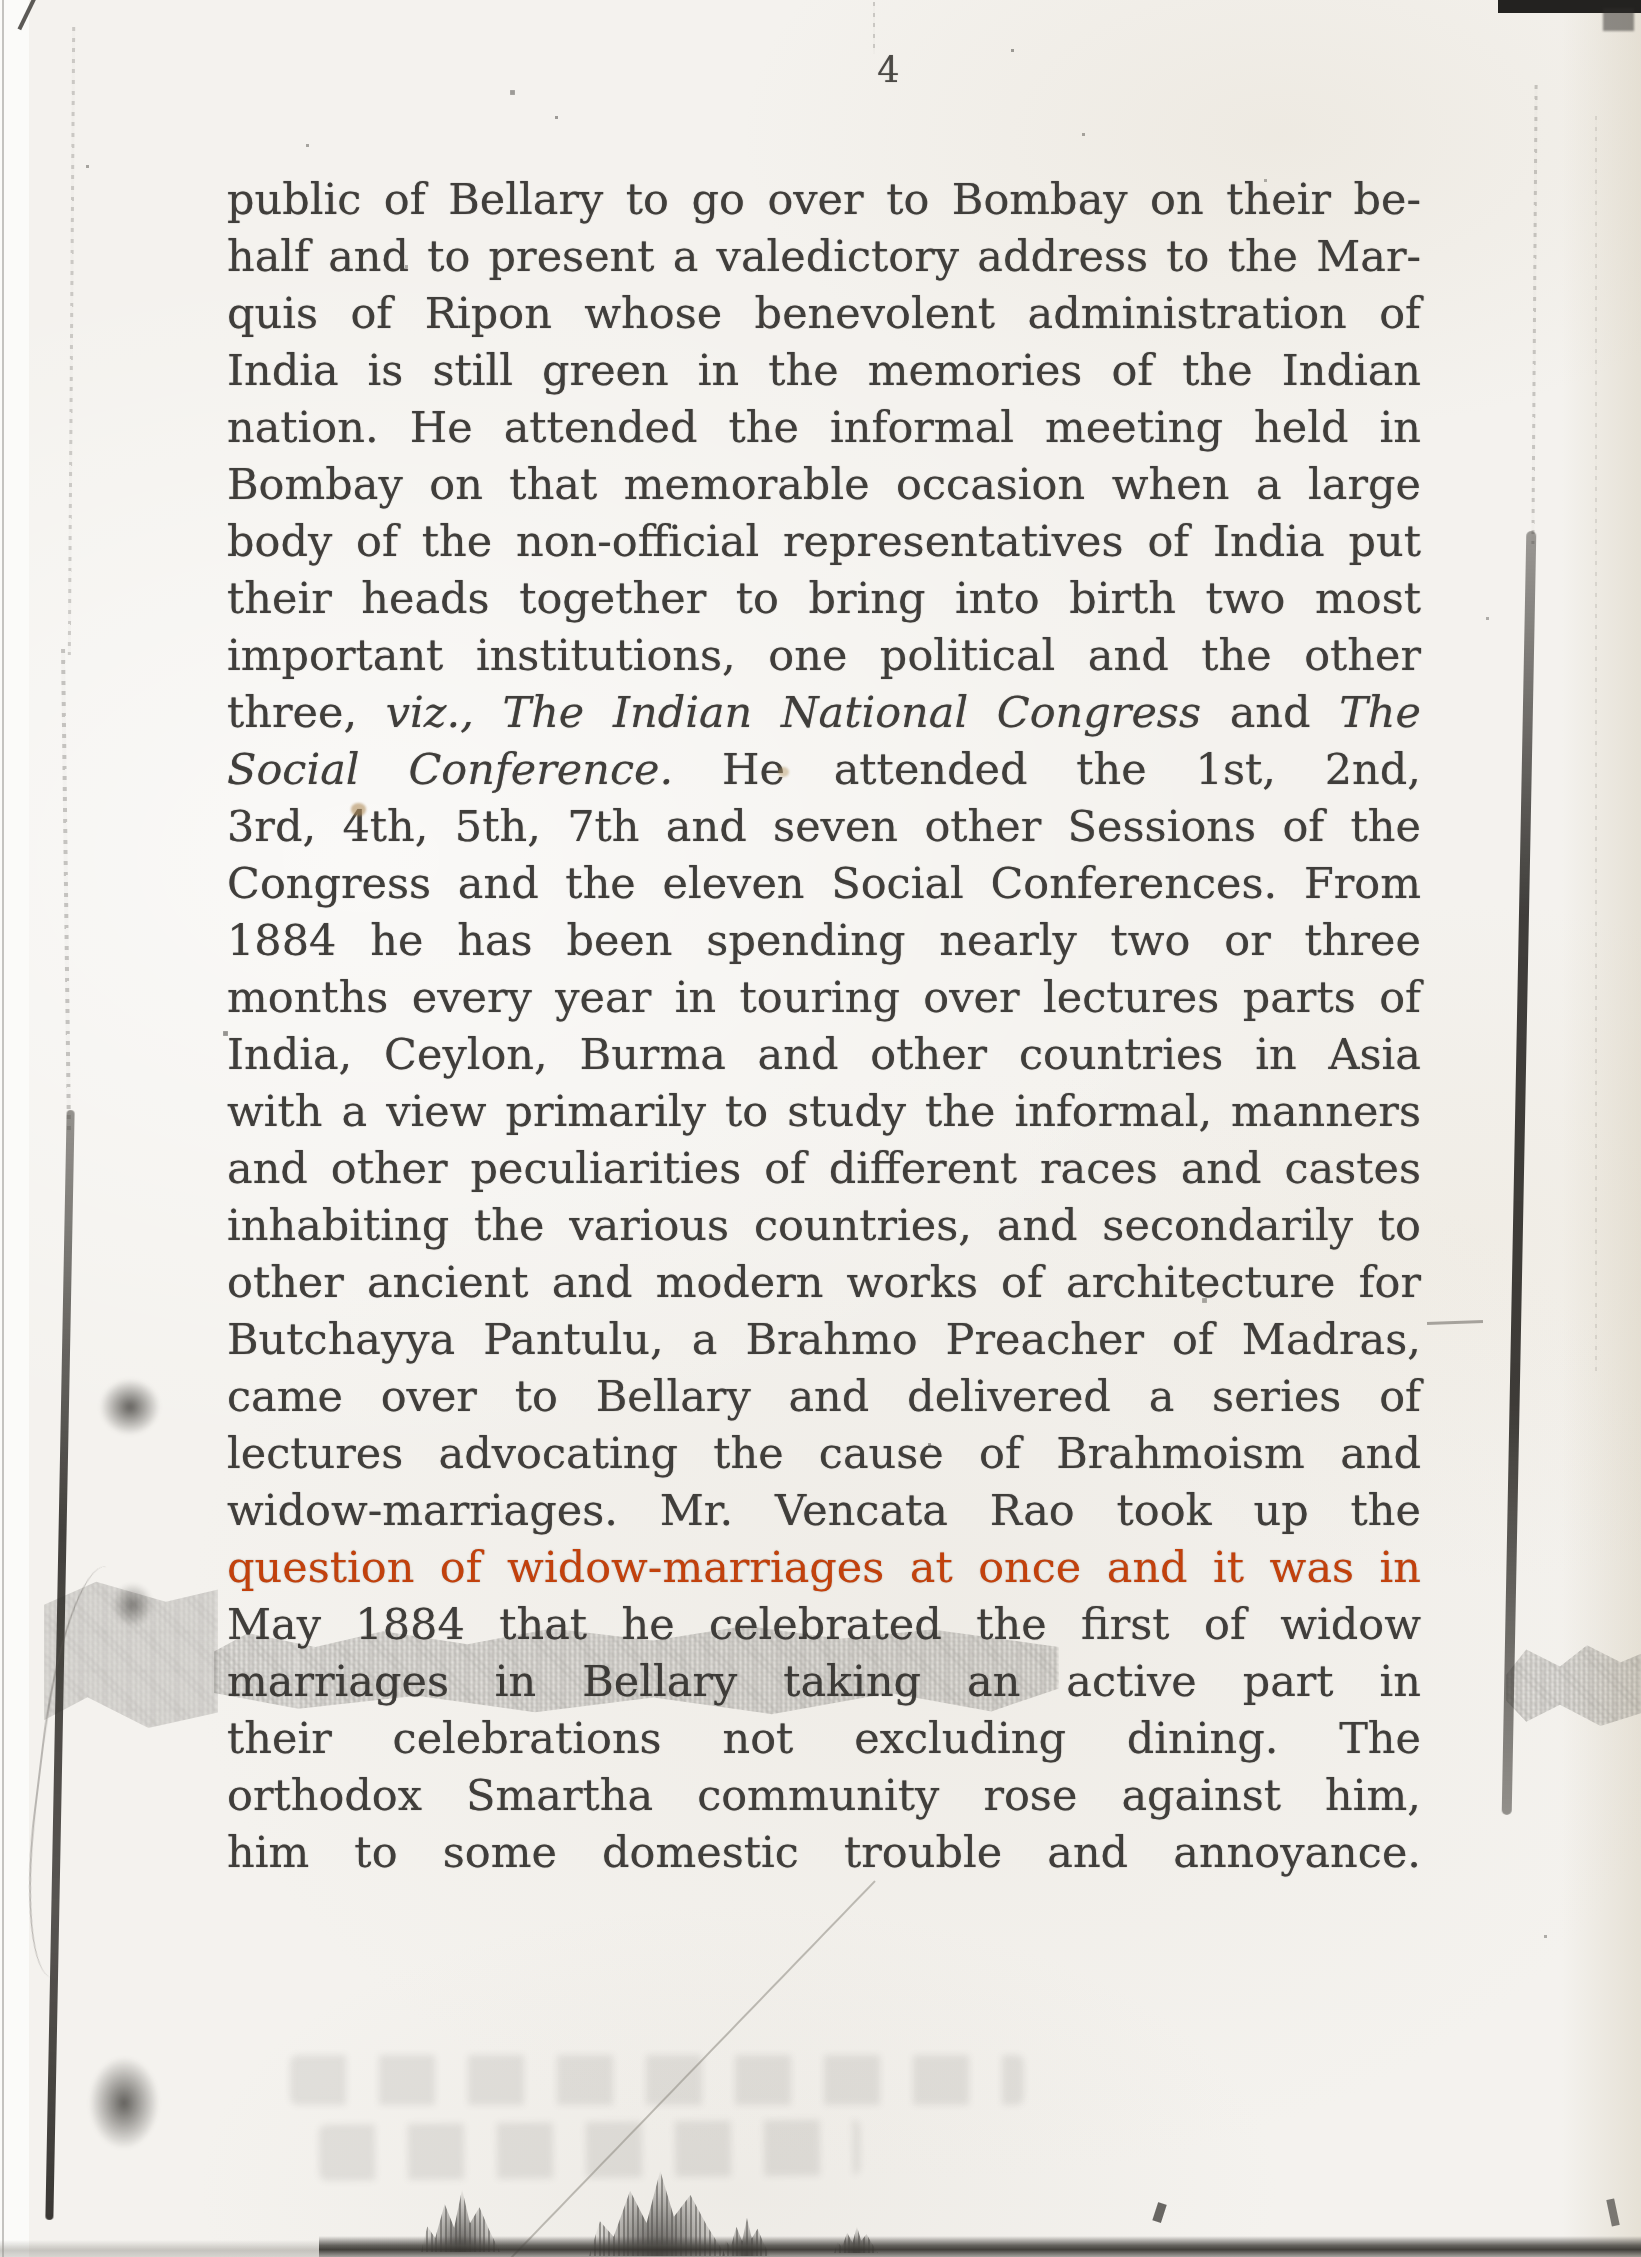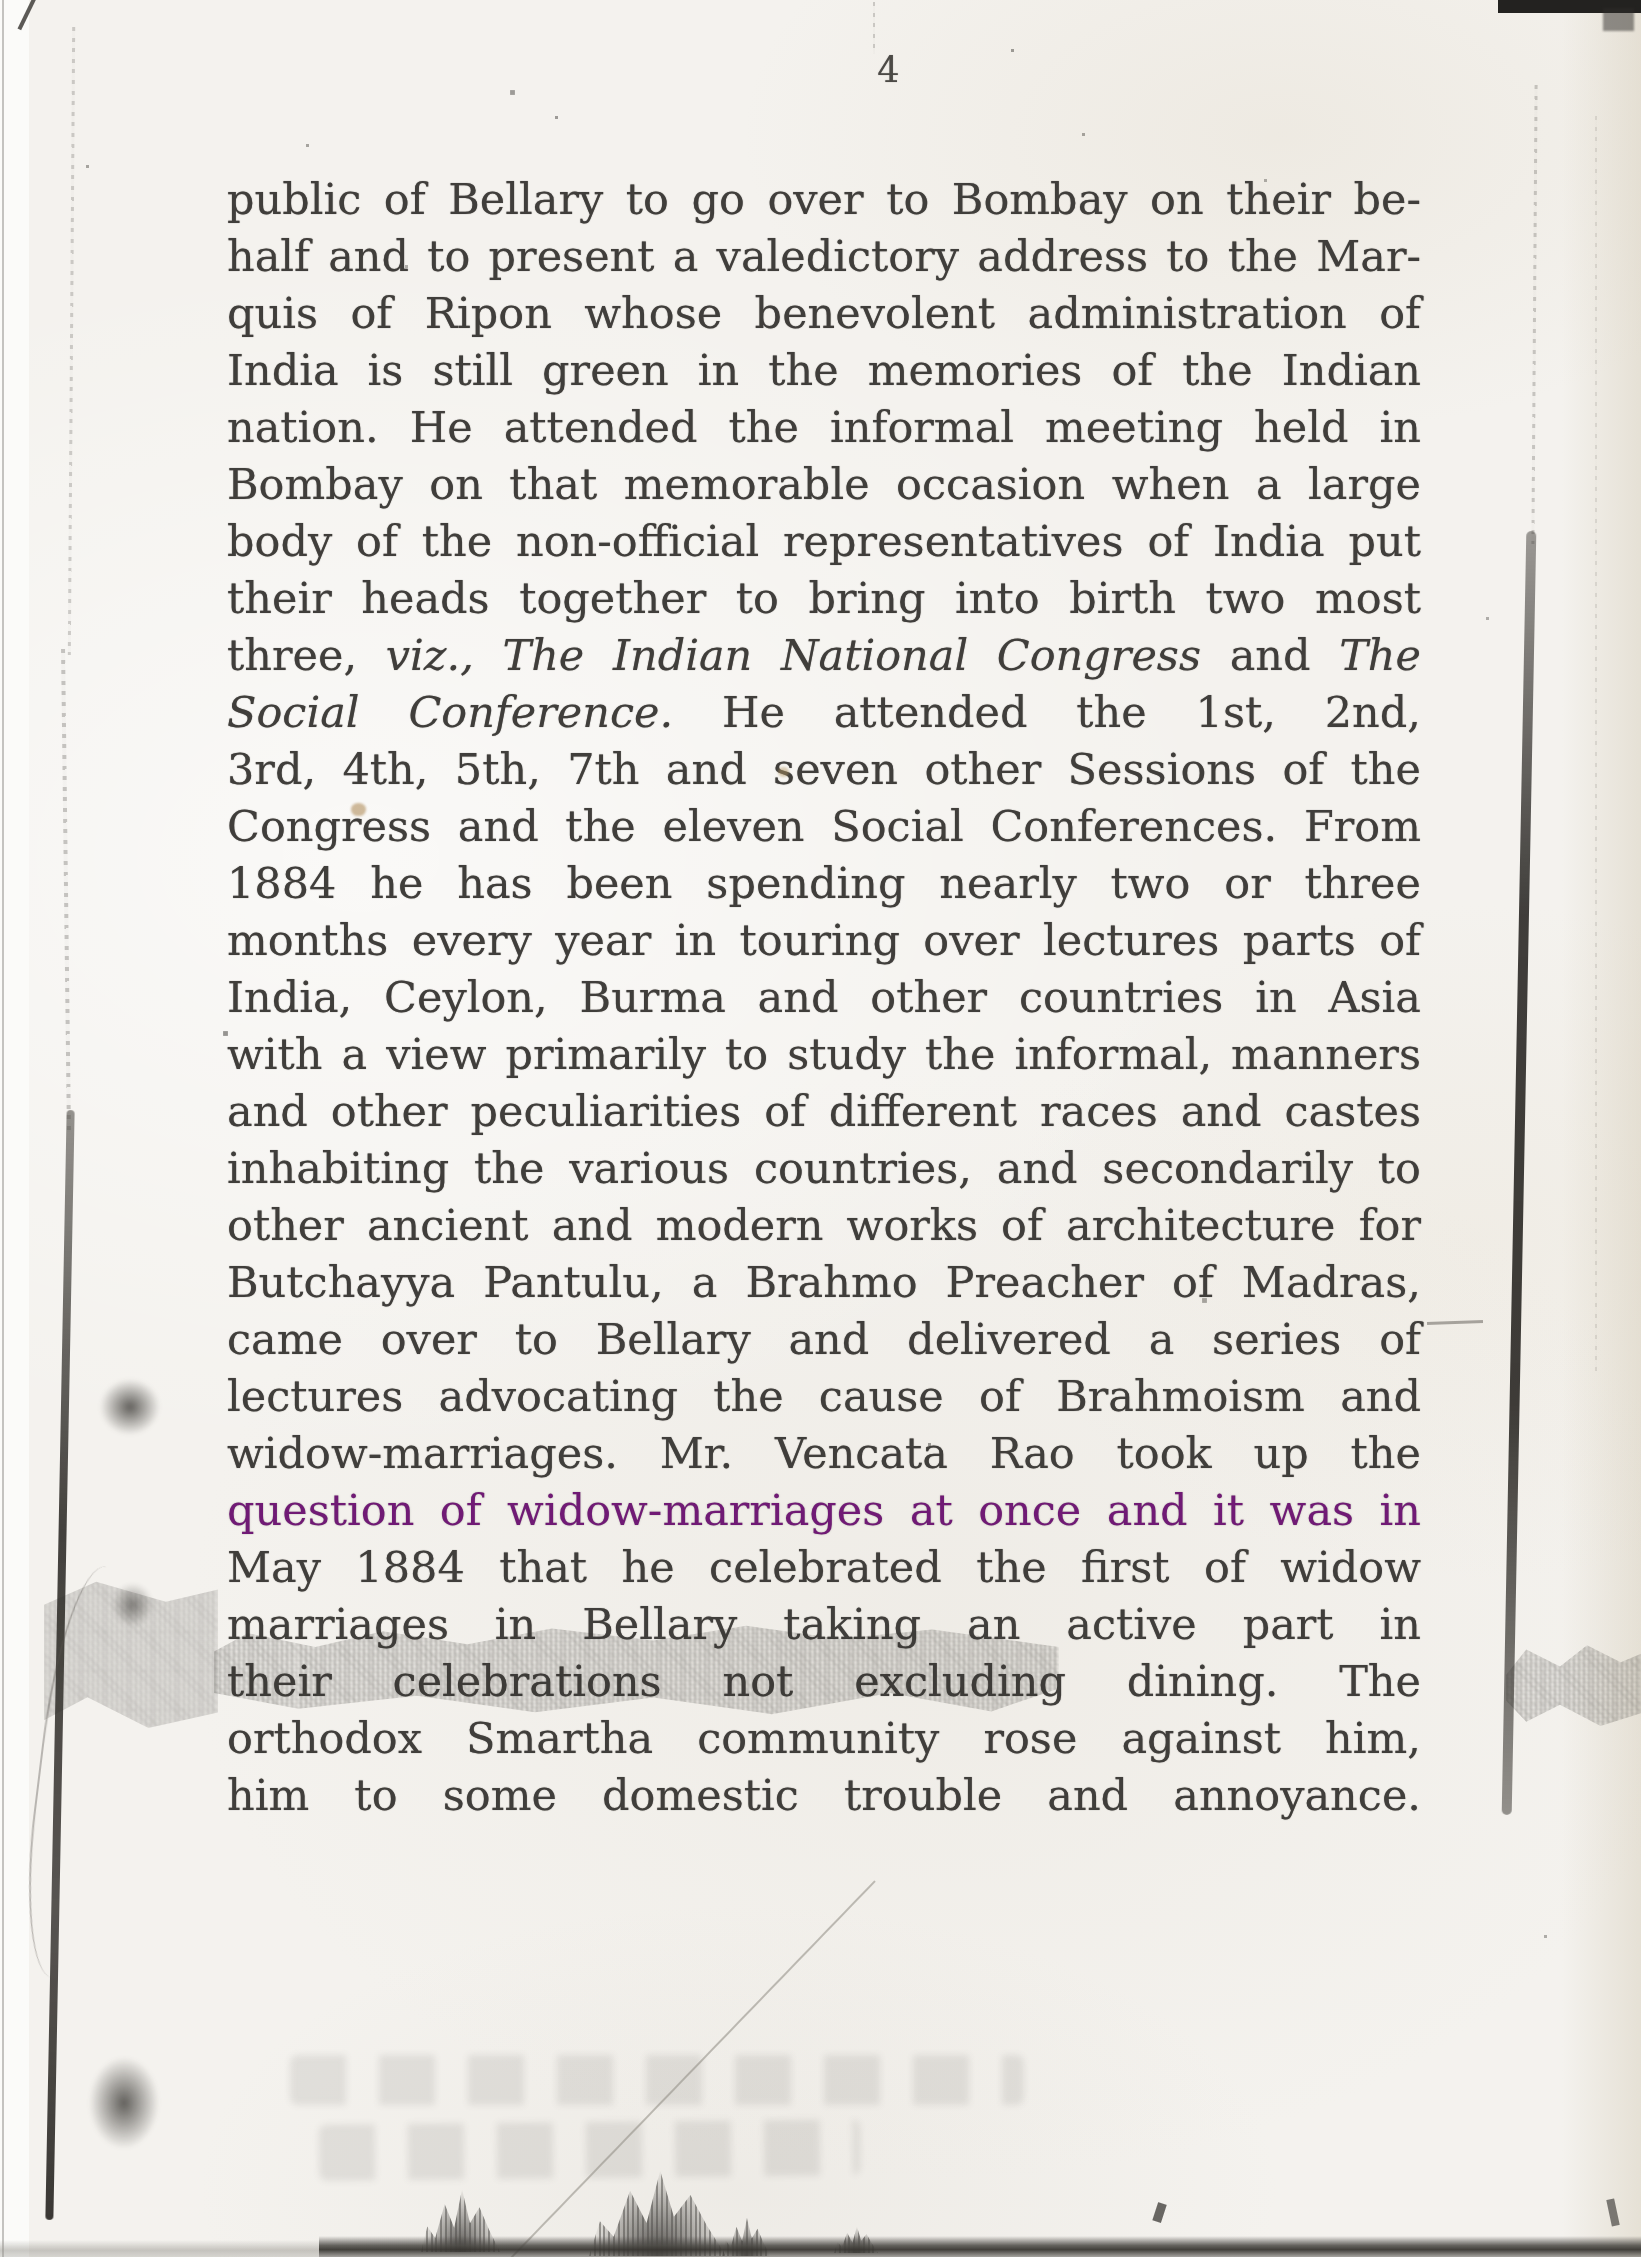--- a/index.html
+++ b/index.html
@@ -21,21 +21,21 @@
   }
   
   #text-block{
     position:absolute;left:227px;top:135px;width:1194px;
     font-size:43px;line-height:57px;color:var(--ink,#403e3b);
     text-shadow:0 0 1px rgba(58,55,50,.65);
     margin-top:36px;
   }
   .line{text-align:justify;text-align-last:justify;height:57px;white-space:normal;}
   .line .it{font-style:italic;}
-  .line.faded{color:#701a75;text-shadow:0 0 1.4px rgba(90,86,80,.5);}
+  .line.faded{color:#c2410c;text-shadow:0 0 1.4px rgba(90,86,80,.5);}
   
   #page-number{
     position:absolute;left:850px;top:50px;width:77px;text-align:center;
     font-size:35px;color:#4c4a46;text-shadow:0 0 1px rgba(70,68,64,.6);
   }
   
   #left-strip{position:absolute;left:0;top:0;width:29px;height:2257px;background:#fbfbf9;}
   #left-edge-line{position:absolute;left:1.9px;top:0;width:1.9px;height:2257px;background:rgba(152,150,146,.55);}
   #corner-top-left-mark{position:absolute;left:25px;top:-3.9px;width:3.9px;height:35px;background:rgba(52,50,46,.8);transform:rotate(26deg);}
   
@@ -146,20 +146,21 @@
 
 <div id="text-block">
     <div class="line"><span>public of Bellary to go over to Bombay on their be-</span></div>
     <div class="line"><span>half and to present a valedictory address to the Mar-</span></div>
     <div class="line"><span>quis of Ripon whose benevolent administration of</span></div>
     <div class="line"><span>India is still green in the memories of the Indian</span></div>
     <div class="line"><span>nation. He attended the informal meeting held in</span></div>
     <div class="line"><span>Bombay on that memorable occasion when a large</span></div>
     <div class="line"><span>body of the non-official representatives of India put</span></div>
     <div class="line"><span>their heads together to bring into birth two most</span></div>
+    <div class="line"><span>important institutions, one political and the other</span></div>
     <div class="line"><span>three, </span><span class="it">viz., The Indian National Congress </span><span>and </span><span class="it">The</span></div>
     <div class="line"><span class="it">Social Conference. </span><span>He attended the 1st, 2nd,</span></div>
     <div class="line"><span>3rd, 4th, 5th, 7th and seven other Sessions of the</span></div>
     <div class="line"><span>Congress and the eleven Social Conferences. From</span></div>
     <div class="line"><span>1884 he has been spending nearly two or three</span></div>
     <div class="line"><span>months every year in touring over lectures parts of</span></div>
     <div class="line"><span>India, Ceylon, Burma and other countries in Asia</span></div>
     <div class="line"><span>with a view primarily to study the informal, manners</span></div>
     <div class="line"><span>and other peculiarities of different races and castes</span></div>
     <div class="line"><span>inhabiting the various countries, and secondarily to</span></div>

